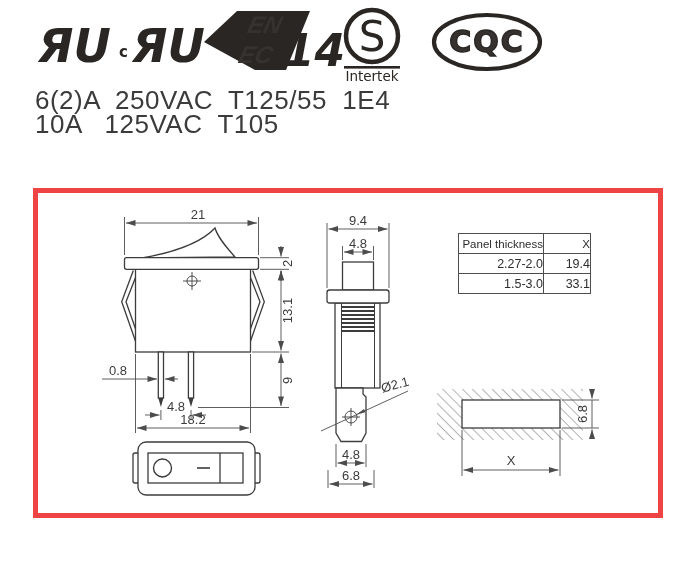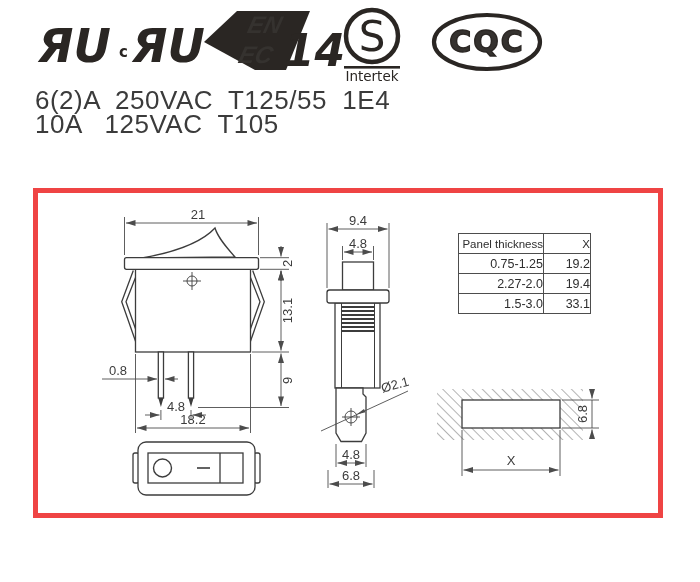--- a/index.html
+++ b/index.html
@@ -235,24 +235,20 @@
 
     
     <div id="table-wrap">
       <table class="holes">
         <tbody>
             <tr>
           <th class="col-thick">Panel thickness</th>
           <th class="col-x">X</th>
         </tr>
         <tr>
-          <td>0.75-1.25</td>
-          <td>19.2</td>
-        </tr>
-        <tr>
           <td>2.27-2.0</td>
           <td>19.4</td>
         </tr>
         <tr>
           <td>1.5-3.0</td>
           <td>33.1</td>
         </tr>
       </tbody>
         </table>
     </div>

